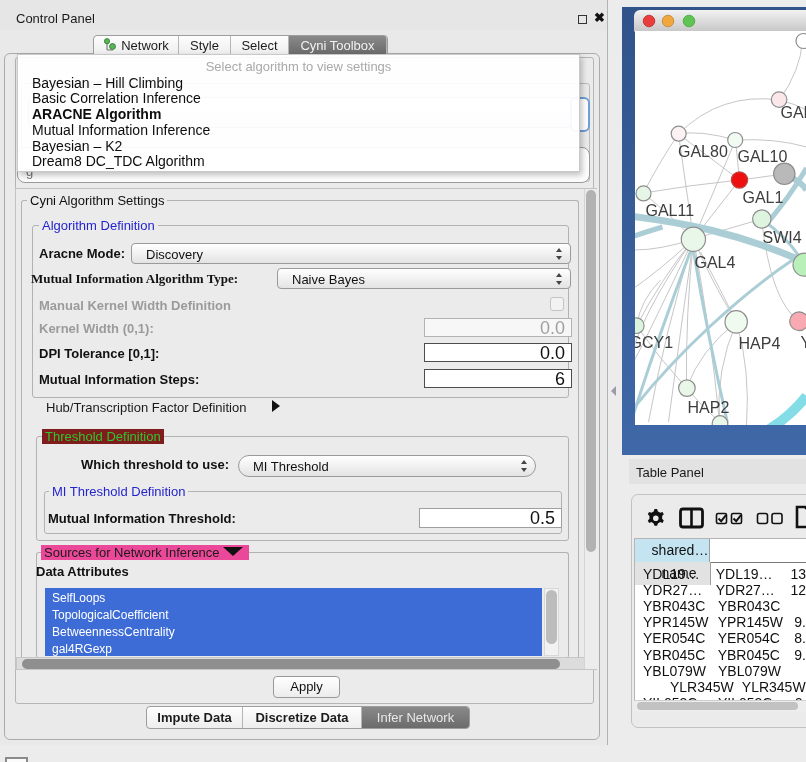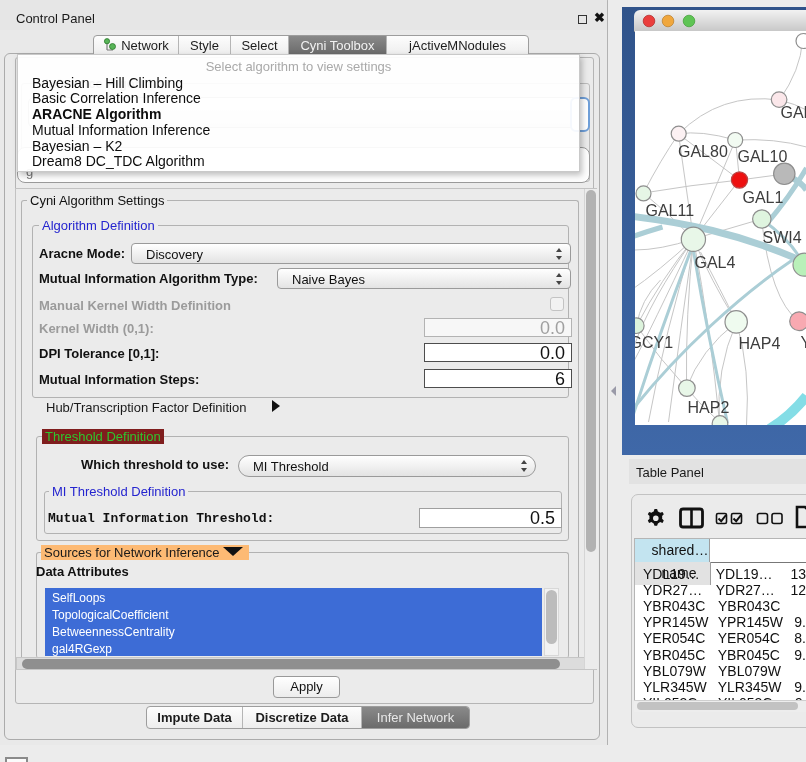--- a/index.html
+++ b/index.html
@@ -34,21 +34,20 @@
   <svg width="14" height="15" style="margin-right:4px;">
    <line x1="4" y1="4" x2="4" y2="12" stroke="#7a7a7a" stroke-width="1.2"></line>
    <line x1="4" y1="12" x2="10" y2="12" stroke="#7a7a7a" stroke-width="1.2"></line>
    <circle cx="4" cy="3.2" r="2.6" fill="#57b457" stroke="#2c7a2c" stroke-width="0.8"></circle>
    <circle cx="9.5" cy="8.5" r="3" fill="#57b457" stroke="#2c7a2c" stroke-width="0.8"></circle>
   </svg>
   Network</div>
  <div style="display:flex;align-items:center;justify-content:center;width:52px;border-right:1px solid #b5b5b5;box-sizing:border-box;">Style</div>
  <div style="display:flex;align-items:center;justify-content:center;width:58px;border-right:1px solid #b5b5b5;box-sizing:border-box;">Select</div>
  <div style="display:flex;align-items:center;justify-content:center;width:98px;background:linear-gradient(#8a8a8a,#6b6b6b);color:#f2f2f2;border-right:1px solid #b5b5b5;box-sizing:border-box;">Cyni Toolbox</div>
- <div style="display:flex;align-items:center;justify-content:center;width:141px;box-sizing:border-box;">jActiveMNodules</div>
 </div>
 
 <div class="abs" style="left:21px;top:83px;width:567px;height:97px;border:1px solid #bbb;border-radius:3px;"></div>
 <div class="abs b" style="left:42px;top:76px;font-size:13px;color:#777;background:#ebebeb;padding:0 3px;">Inference Algorithm</div>
 <div class="abs" style="left:28px;top:97px;width:548px;height:29px;border:1px solid #999;border-radius:6px;background:linear-gradient(#fff,#e2e2e2);"></div>
 <div class="abs" style="left:570px;top:97px;width:16px;height:31px;border:2px solid #6f9fd8;border-radius:6px;background:#fff;"></div>
 <div class="abs" style="left:17px;top:147px;width:571px;height:34px;border:1px solid #9a9a9a;border-radius:8px;background:#fdfdfd;"></div>
 <div class="abs" style="left:26px;top:164px;font-size:13px;color:#777;">g</div>
 
 <div class="abs" style="left:15px;top:188px;width:582px;height:482px;border:1px solid #c2c2c2;box-sizing:border-box;background:#ebebeb;"></div>
@@ -58,21 +57,21 @@
 </div>
 
 <div class="grp" style="left:32px;top:225px;width:535px;height:171px;">
  <div class="gt" style="left:6px;color:#2424cf;background:#ebebeb;">Algorithm Definition</div>
 </div>
 <div class="abs b" style="left:39px;top:246px;font-size:13px;color:#111;">Aracne Mode:</div>
 <div class="combo" style="left:131px;top:243px;width:438px;height:19px;">
     <span class="ct">Discovery</span>
     <span class="spin"></span>
   </div>
-<div class="abs b" style="left:39px;top:271px;font-size:13px;color:#111;">Mutual Information Algorithm Type:</div>
+<div class="abs b" style="left:31px;top:271px;font-size:13px;color:#111;font-family:Liberation Serif, serif;">Mutual Information Algorithm Type:</div>
 <div class="combo" style="left:277px;top:268px;width:292px;height:19px;">
     <span class="ct">Naive Bayes</span>
     <span class="spin"></span>
   </div>
 <div class="abs b" style="left:39px;top:298px;font-size:13px;color:#9b9b9b;">Manual Kernel Width Definition</div>
 <div class="abs" style="left:550px;top:297px;width:12px;height:12px;border:1px solid #c3c3c3;border-radius:3px;background:#f2f2f2;"></div>
 <div class="abs b" style="left:39px;top:321px;font-size:13px;color:#9b9b9b;">Kernel Width (0,1):</div>
 <div class="field" style="left:424px;top:318px;width:148px;height:19px;border:1px solid #b3b3b3;background:#f7f7f7;color:#a0a0a0;line-height:18px;">0.0</div>
 <div class="abs b" style="left:39px;top:346px;font-size:13px;color:#111;">DPI Tolerance [0,1]:</div>
 <div class="field" style="left:424px;top:343px;width:148px;height:19px;border:1px solid #4d4d4d;background:#fff;color:#111;line-height:18px;">0.0</div>
@@ -87,25 +86,25 @@
 </div>
 <div class="abs b" style="left:81px;top:457px;font-size:13px;color:#111;">Which threshold to use:</div>
 <div class="combo" style="left:238px;top:455px;width:296px;height:20px;border-radius:11px;">
     <span class="ct">MI Threshold</span>
     <span class="spin"></span>
   </div>
 
 <div class="grp" style="left:44px;top:491px;width:516px;height:41px;">
  <div class="gt" style="left:4px;color:#2424cf;background:#ebebeb;">MI Threshold Definition</div>
 </div>
-<div class="abs b" style="left:48px;top:511px;font-size:13px;color:#111;font-family:Liberation Mono, monospace;">Mutual Information Threshold:</div>
+<div class="abs b" style="left:48px;top:511px;font-size:13px;color:#111;">Mutual Information Threshold:</div>
 <div class="field" style="left:419px;top:508px;width:143px;height:20px;border:1px solid #9f9f9f;background:#fff;color:#111;line-height:19px;">0.5</div>
 
 <div class="grp" style="left:36px;top:552px;width:531px;height:105px;border-bottom:none;">
- <div class="gt" style="left:4px;color:#1a1a1a;background:#fdba74;padding-right:6px;">Sources for Network Inference <span style="display:inline-block;width:0;height:0;border-left:10px solid transparent;border-right:10px solid transparent;border-top:9px solid #111;vertical-align:1px;"></span></div>
+ <div class="gt" style="left:4px;color:#1a1a1a;background:#ec4899;padding-right:6px;">Sources for Network Inference <span style="display:inline-block;width:0;height:0;border-left:10px solid transparent;border-right:10px solid transparent;border-top:9px solid #111;vertical-align:1px;"></span></div>
 </div>
 <div class="abs b" style="left:36px;top:564px;font-size:13px;color:#111;">Data Attributes</div>
 <div class="abs" style="left:45px;top:588px;width:497px;height:68px;background:#3d6cd6;color:#fff;font-size:12px;line-height:17px;padding-left:7px;padding-top:2px;box-sizing:border-box;overflow:hidden;">
 SelfLoops<br>TopologicalCoefficient<br>BetweennessCentrality<br>gal4RGexp
 </div>
 
 <div class="abs" style="left:544px;top:588px;width:15px;height:68px;background:#f2f2f2;border:1px solid #d8d8d8;box-sizing:border-box;"></div>
 <div class="abs" style="left:546px;top:590px;width:11px;height:54px;background:#bcbcbc;border-radius:6px;"></div>
 
 <div class="abs" style="left:16px;top:657px;width:580px;height:13px;background:#dcdcdc;border:1px solid #c6c6c6;box-sizing:border-box;"></div>
@@ -274,21 +273,21 @@
   <div style="display:flex;">
         <div style="width:75px;padding-left:8px;box-sizing:border-box;">YBR045C</div>
         <div style="width:76px;padding-left:8px;box-sizing:border-box;">YBR045C</div>
         <div style="flex:1;padding-left:9px;">9.</div>
       </div>
   <div style="display:flex;">
         <div style="width:75px;padding-left:8px;box-sizing:border-box;">YBL079W</div>
         <div style="width:76px;padding-left:8px;box-sizing:border-box;">YBL079W</div>
         <div style="flex:1;padding-left:9px;"></div>
       </div>
-  <div style="display:flex;">
+  <div style="display:flex;padding-left:27px;">
         <div style="width:75px;padding-left:8px;box-sizing:border-box;">YLR345W</div>
         <div style="width:76px;padding-left:8px;box-sizing:border-box;">YLR345W</div>
         <div style="flex:1;padding-left:9px;">9.</div>
       </div>
   <div style="display:flex;">
         <div style="width:75px;padding-left:8px;box-sizing:border-box;">YIL053C</div>
         <div style="width:76px;padding-left:8px;box-sizing:border-box;">YIL053C</div>
         <div style="flex:1;padding-left:9px;">9</div>
       </div>
  </div>

